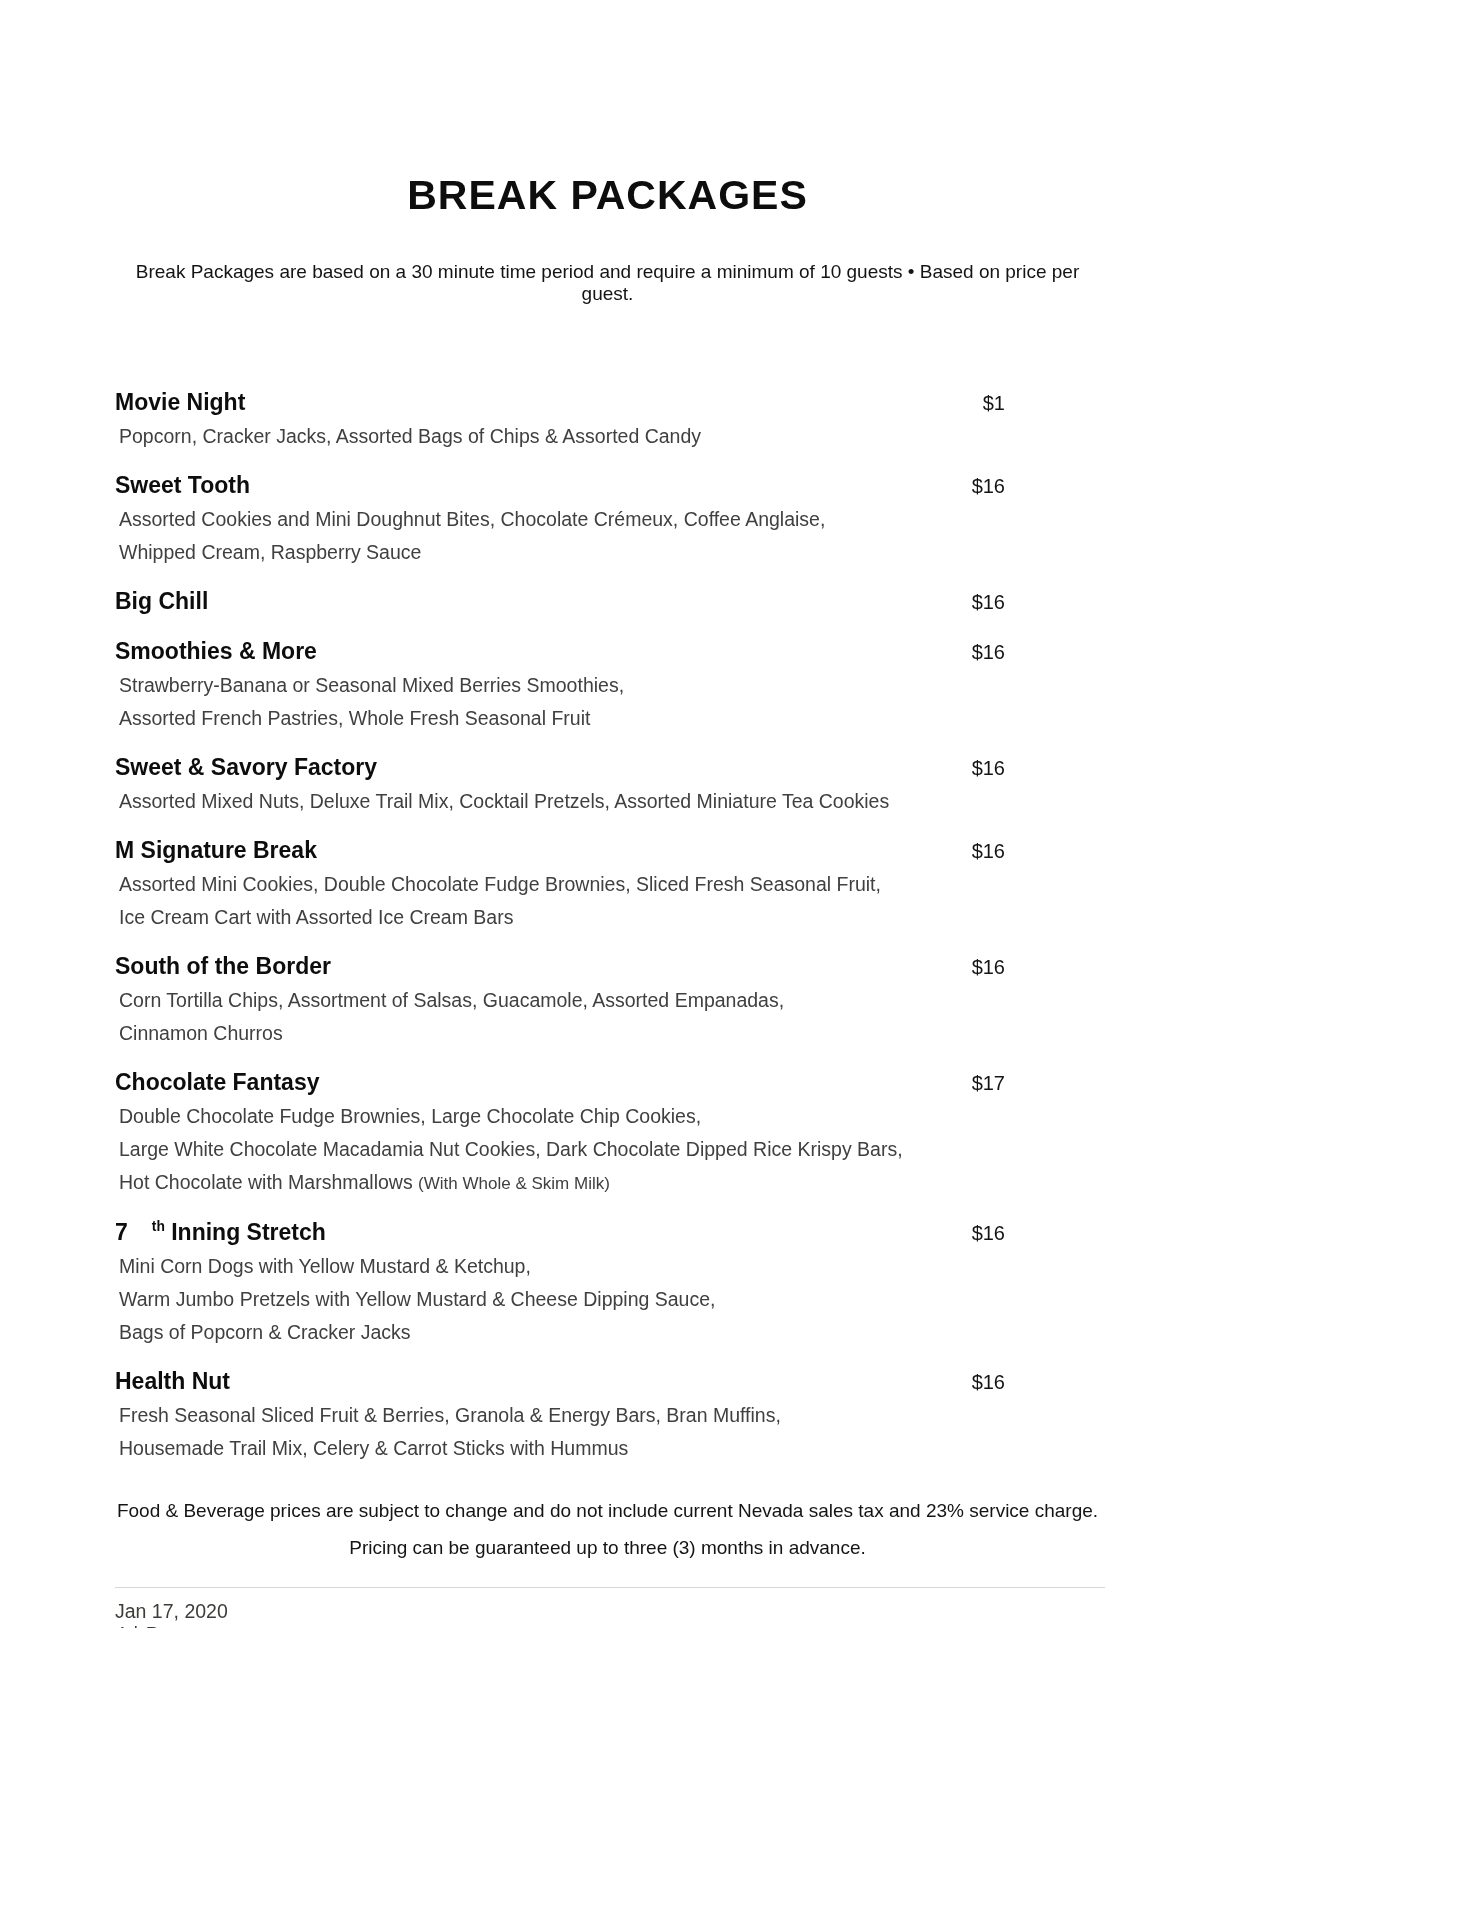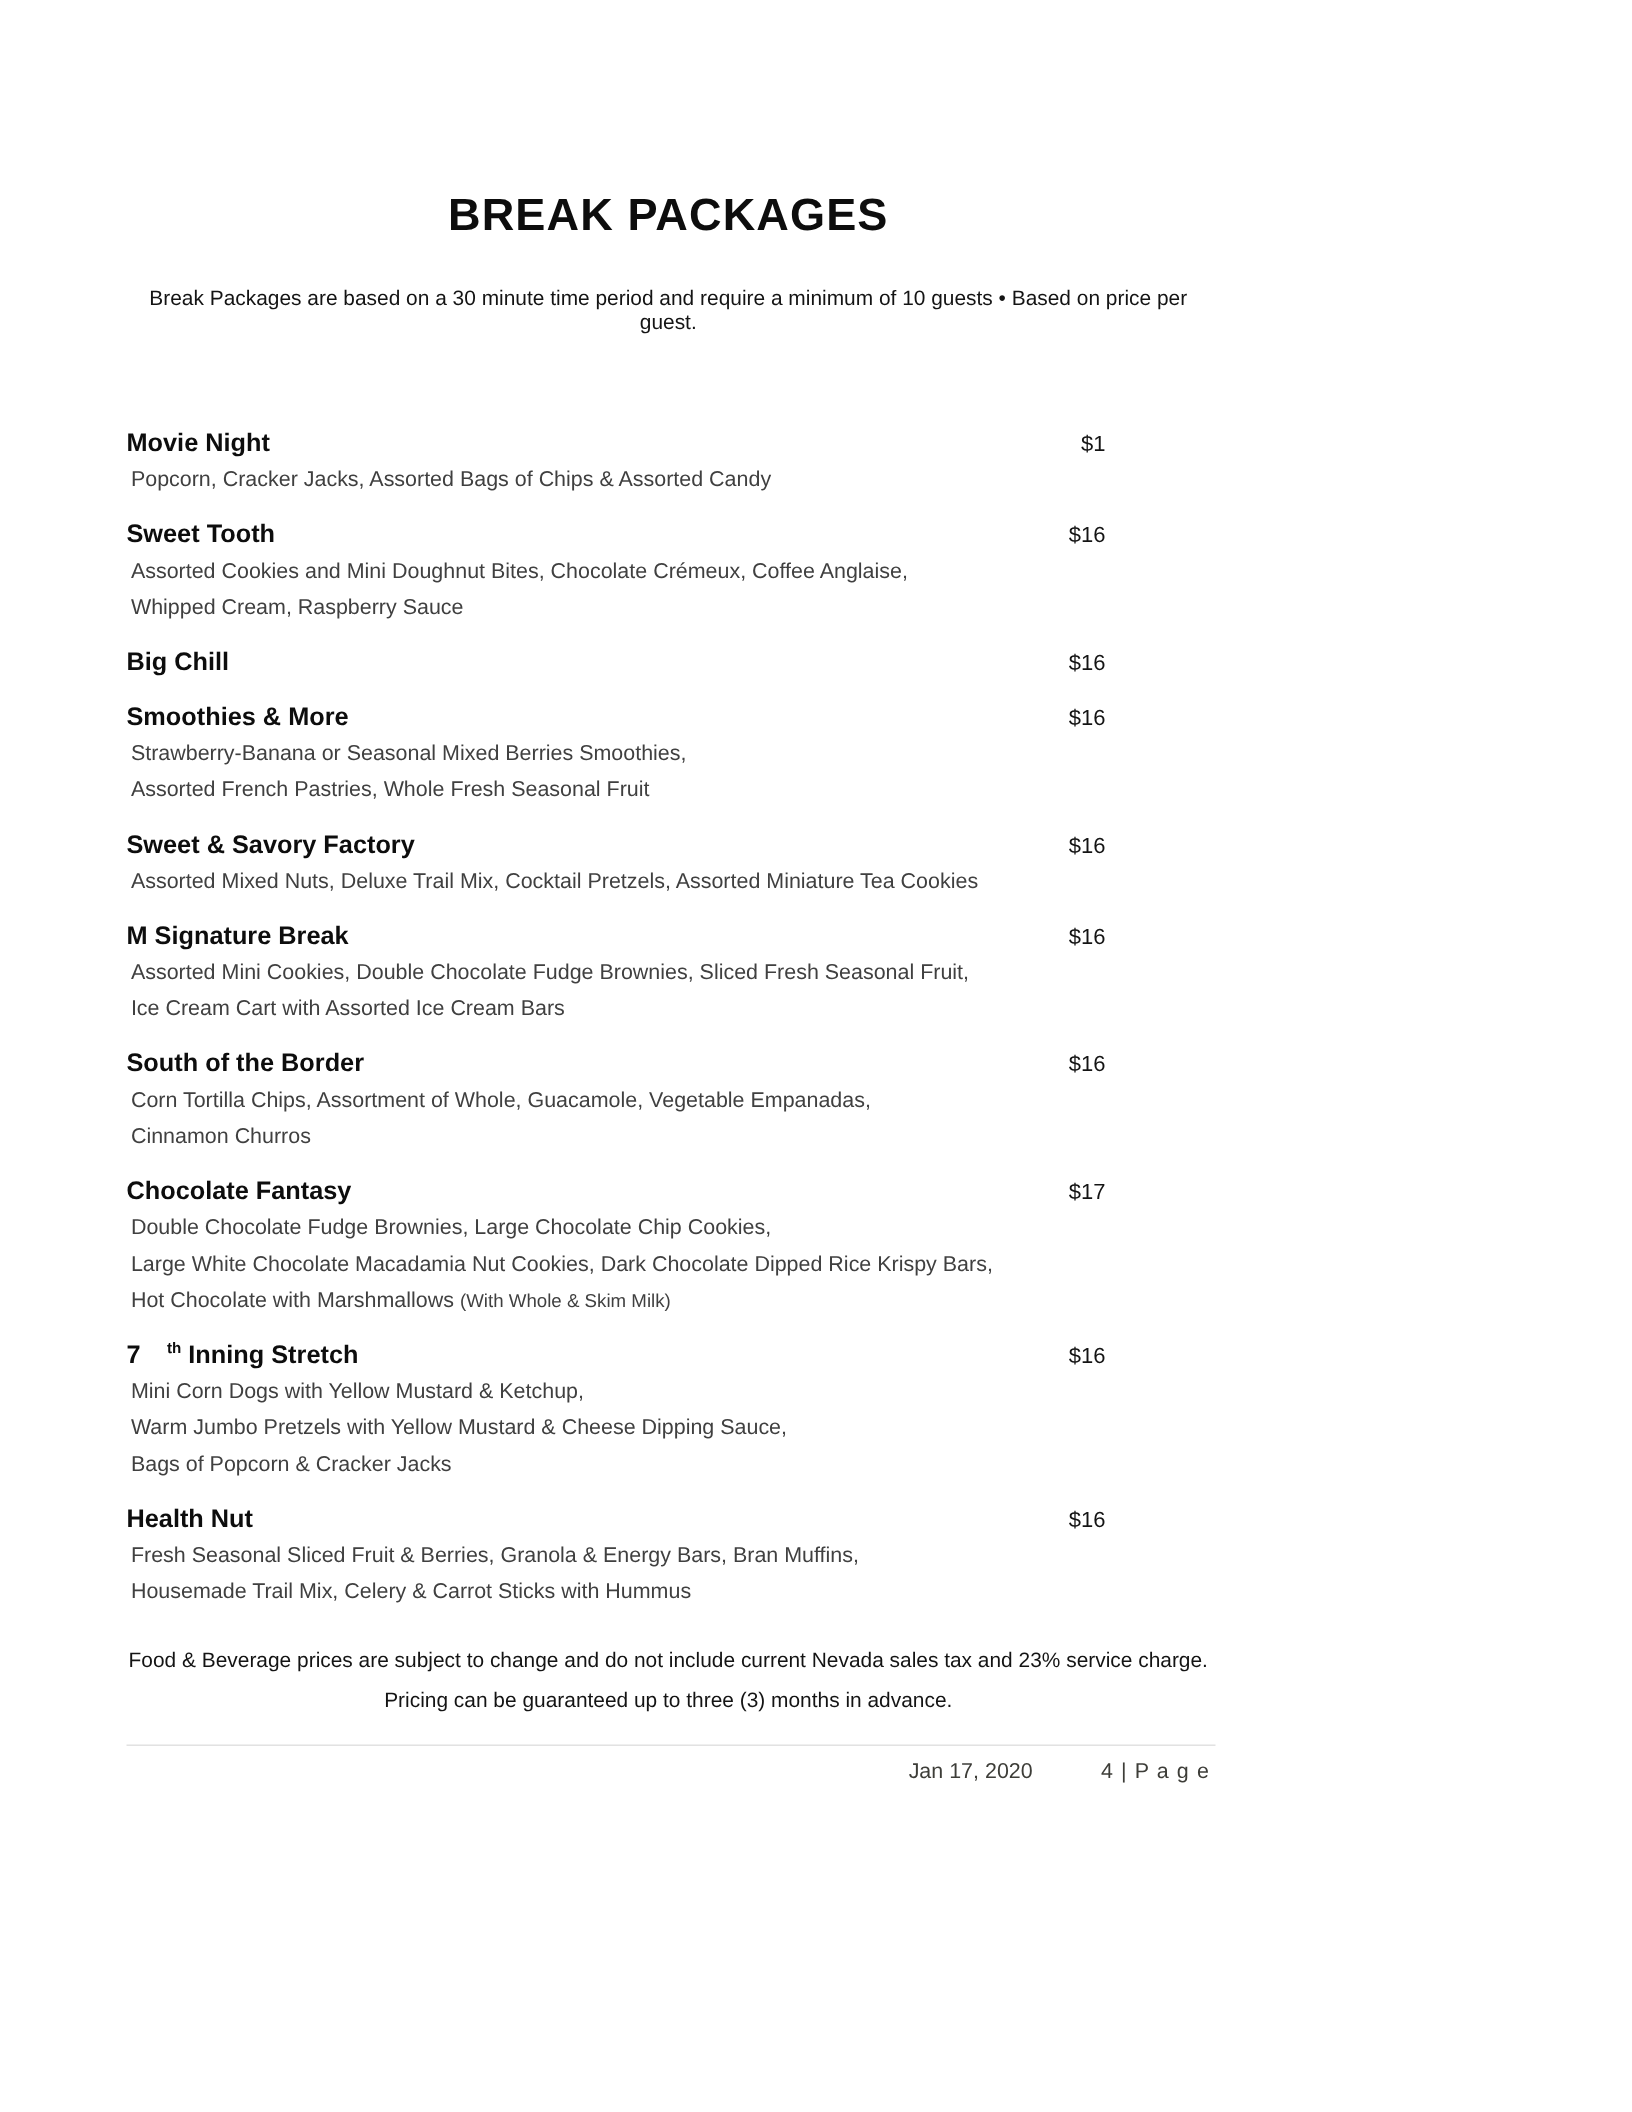--- a/index.html
+++ b/index.html
@@ -89,20 +89,21 @@
     width: 990px;
   }
   .pagefoot {
     margin-top: 12px;
     width: 985px;
     display: flex;
     justify-content: flex-end;
     align-items: baseline;
     font-size: 19.5px;
     color: #3d3d38;
+    flex-direction: column;
   }
   .pagefoot .date {
     margin-right: 62px;
   }
   .pagefoot .pagenum {
     letter-spacing: 1px;
   }
 </style>
 </head>
 <body>
@@ -157,21 +158,21 @@
             <span class="item-price">$16</span>
           </div>
           <p class="item-desc">Assorted Mini Cookies, Double Chocolate Fudge Brownies, Sliced Fresh Seasonal Fruit,</p>
           <p class="item-desc">Ice Cream Cart with Assorted Ice Cream Bars</p>
         </section>
         <section class="item">
           <div class="item-head">
             <h2 class="item-name">South of the Border</h2>
             <span class="item-price">$16</span>
           </div>
-          <p class="item-desc">Corn Tortilla Chips, Assortment of Whole, Guacamole, Vegetable Empanadas,</p>
+          <p class="item-desc">Corn Tortilla Chips, Assortment of Salsas, Guacamole, Assorted Empanadas,</p>
           <p class="item-desc">Cinnamon Churros</p>
         </section>
         <section class="item">
           <div class="item-head">
             <h2 class="item-name">Chocolate Fantasy</h2>
             <span class="item-price">$17</span>
           </div>
           <p class="item-desc">Double Chocolate Fudge Brownies, Large Chocolate Chip Cookies,</p>
           <p class="item-desc">Large White Chocolate Macadamia Nut Cookies, Dark Chocolate Dipped Rice Krispy Bars,</p>
           <p class="item-desc">Hot Chocolate with Marshmallows <span class="note"> (With Whole &amp; Skim Milk)</span></p>

